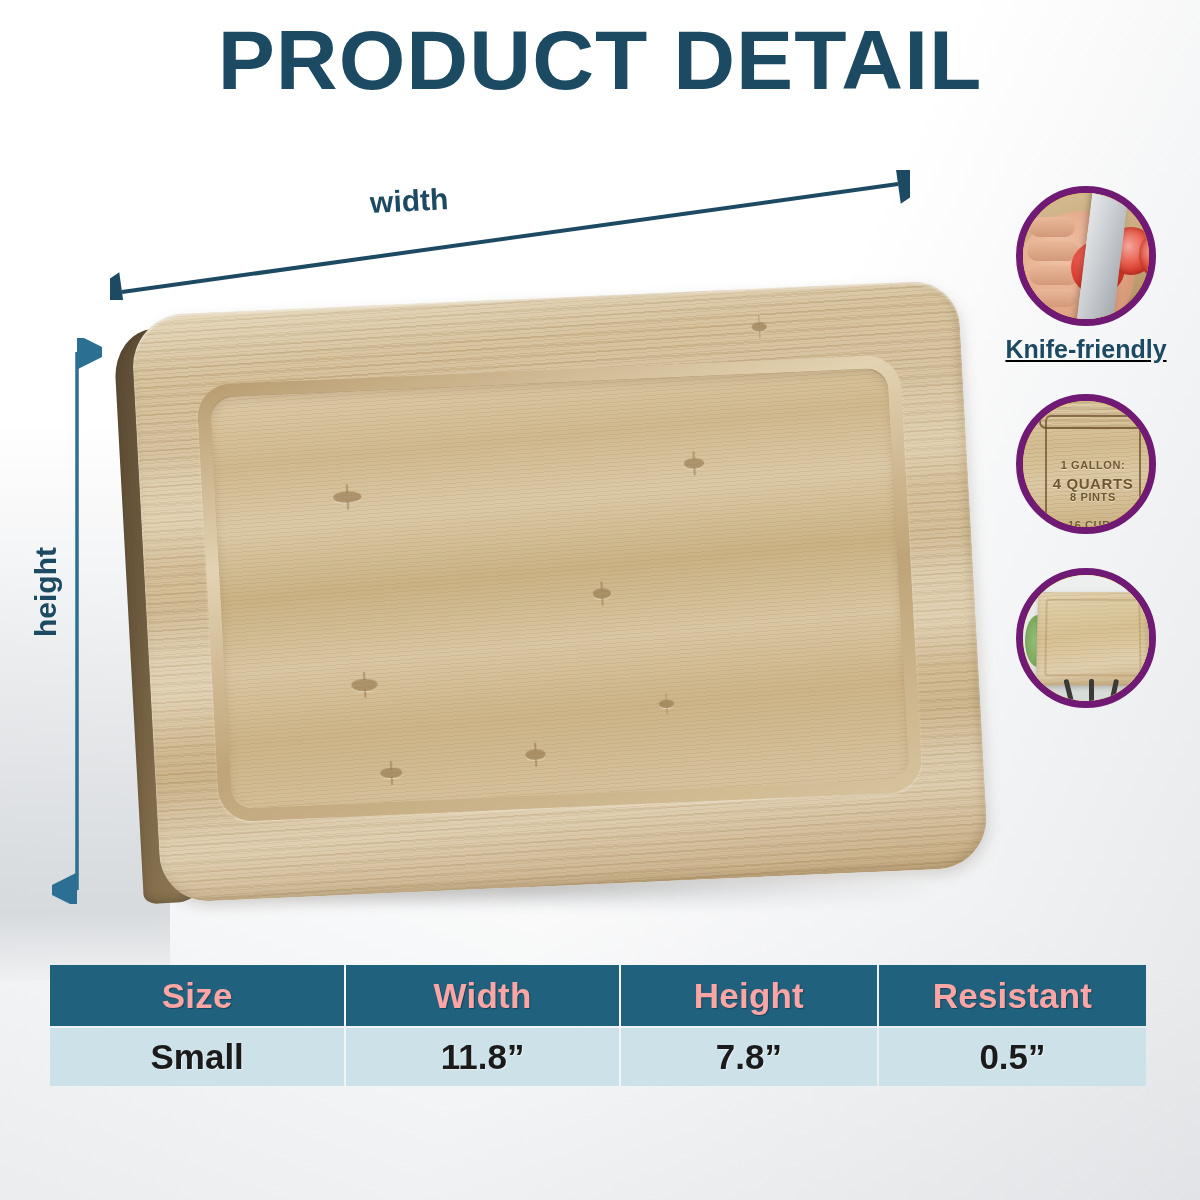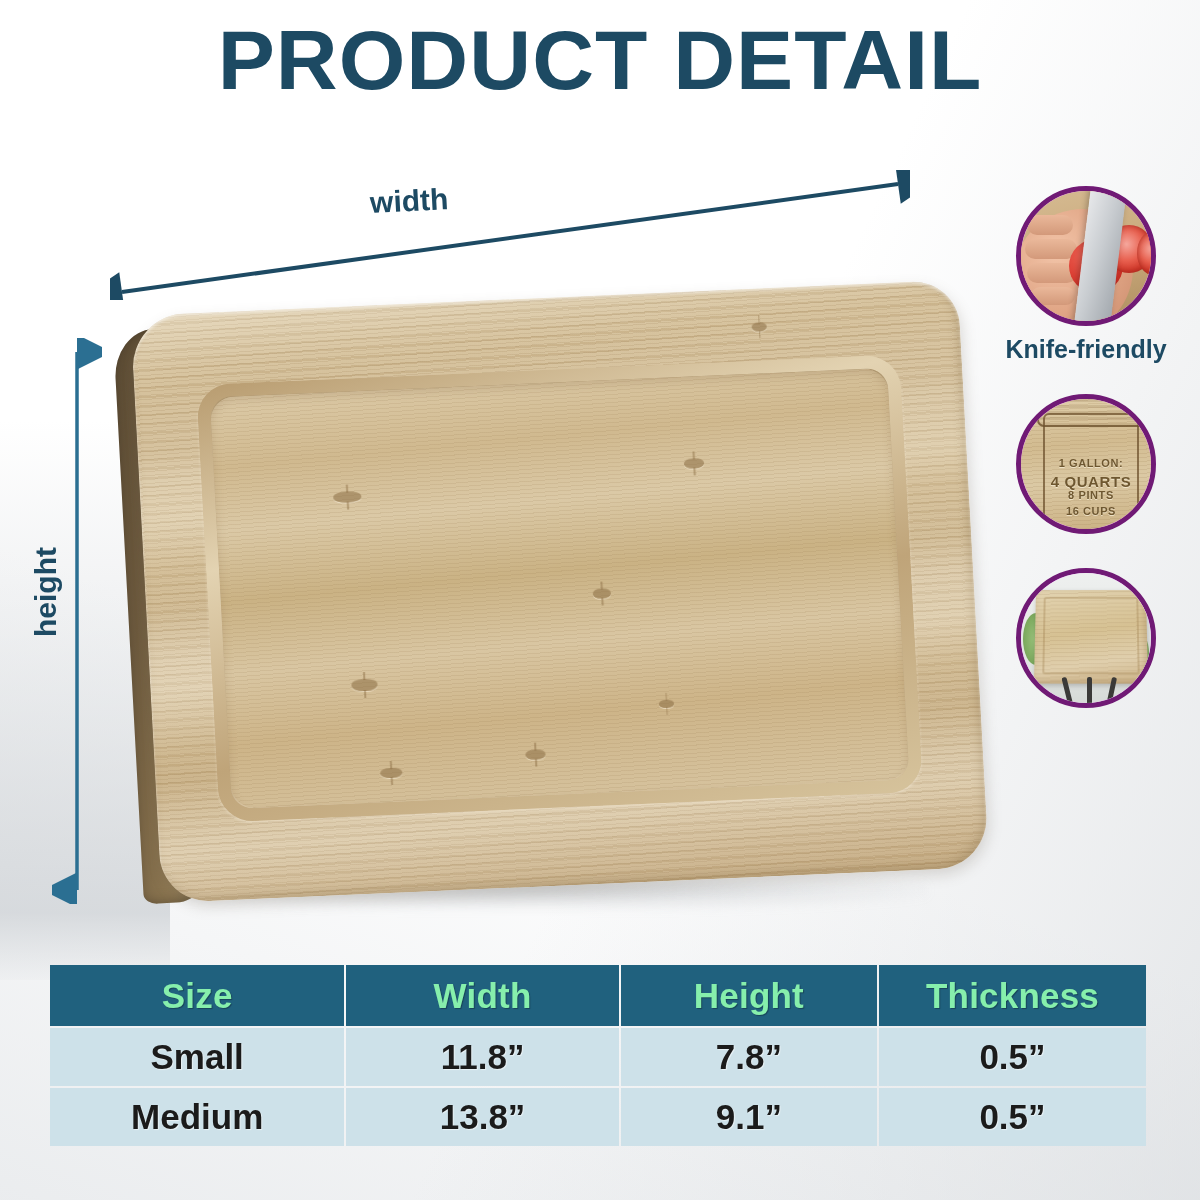--- a/index.html
+++ b/index.html
@@ -236,35 +236,36 @@
     transform: rotate(-90deg);
     transform-origin: center center;
   }
 
   
   .features {
     position: absolute;
     left: 980px;
     top: 186px;
     width: 212px;
+    text-decoration: underline;
   }
   .feature {
     width: 212px;
     text-align: center;
     margin-bottom: 8px;
   }
   .feature-circle {
     width: 140px;
     height: 140px;
     margin: 0 auto;
     border-radius: 50%;
-    border: 5px solid #701a75;
+    border: 7px solid #701a75;
     overflow: hidden;
     position: relative;
-    background: #f0abfc;
+    background: #eab308;
   }
   .feature-label {
     margin-top: 9px;
     color: #1d4a63;
     font-size: 25px;
     line-height: 29px;
     font-weight: bold;
   }
 
   .f-gap-1 { height: 22px; }
@@ -357,21 +358,21 @@
     width: 1100px;
   }
   table {
     width: 100%;
     border-collapse: separate;
     border-spacing: 2px;
     table-layout: fixed;
   }
   thead th {
     background: #20617e;
-    color: #86efac;
+    color: #fca5a5;
     font-size: 35px;
     font-weight: bold;
     height: 61px;
     text-align: center;
     letter-spacing: 0.2px;
     text-shadow: 1px 1px 1px rgba(0,0,0,0.30);
   }
   tbody td {
     background: #cde1e9;
     color: #1b1b1b;
@@ -468,21 +469,21 @@
   <div class="f-gap-1"></div>
 
   <div class="feature">
     <div class="feature-circle">
       <span class="sc-wood"></span>
       <span class="sc-jar"></span>
       <span class="sc-jar-lid"></span>
       <span class="sc-jar-text" style="top:58px;font-size:11px;">1 GALLON:</span>
       <span class="sc-jar-text" style="top:74px;font-size:15px;">4 QUARTS</span>
       <span class="sc-jar-text" style="top:90px;font-size:11px;">8 PINTS</span>
-      <span class="sc-jar-text" style="top:106px;font-size:11px;">16 CUPS</span>
+      <span class="sc-jar-text" style="top:118px;font-size:11px;">16 CUPS</span>
     </div>
   </div>
 
   <div class="f-gap-2"></div>
 
   <div class="feature">
     <div class="feature-circle">
       <span class="sc-stand-bg"></span>
       <span class="sc-leaf"></span>
       <span class="sc-leaf2"></span>
@@ -501,31 +502,25 @@
       <col class="c-size">
         <col class="c-w">
         <col class="c-h">
         <col class="c-t">
     </colgroup>
     <thead>
       <tr>
         <th>Size</th>
         <th>Width</th>
         <th>Height</th>
-        <th>Thickness</th>
+        <th>Resistant</th>
       </tr>
     </thead>
     <tbody>
       <tr>
         <td>Small</td>
         <td>11.8”</td>
         <td>7.8”</td>
         <td>0.5”</td>
       </tr>
-      <tr>
-        <td>Medium</td>
-        <td>13.8”</td>
-        <td>9.1”</td>
-        <td>0.5”</td>
-      </tr>
     </tbody>
   </table>
 </div>
 
 </body></html>

